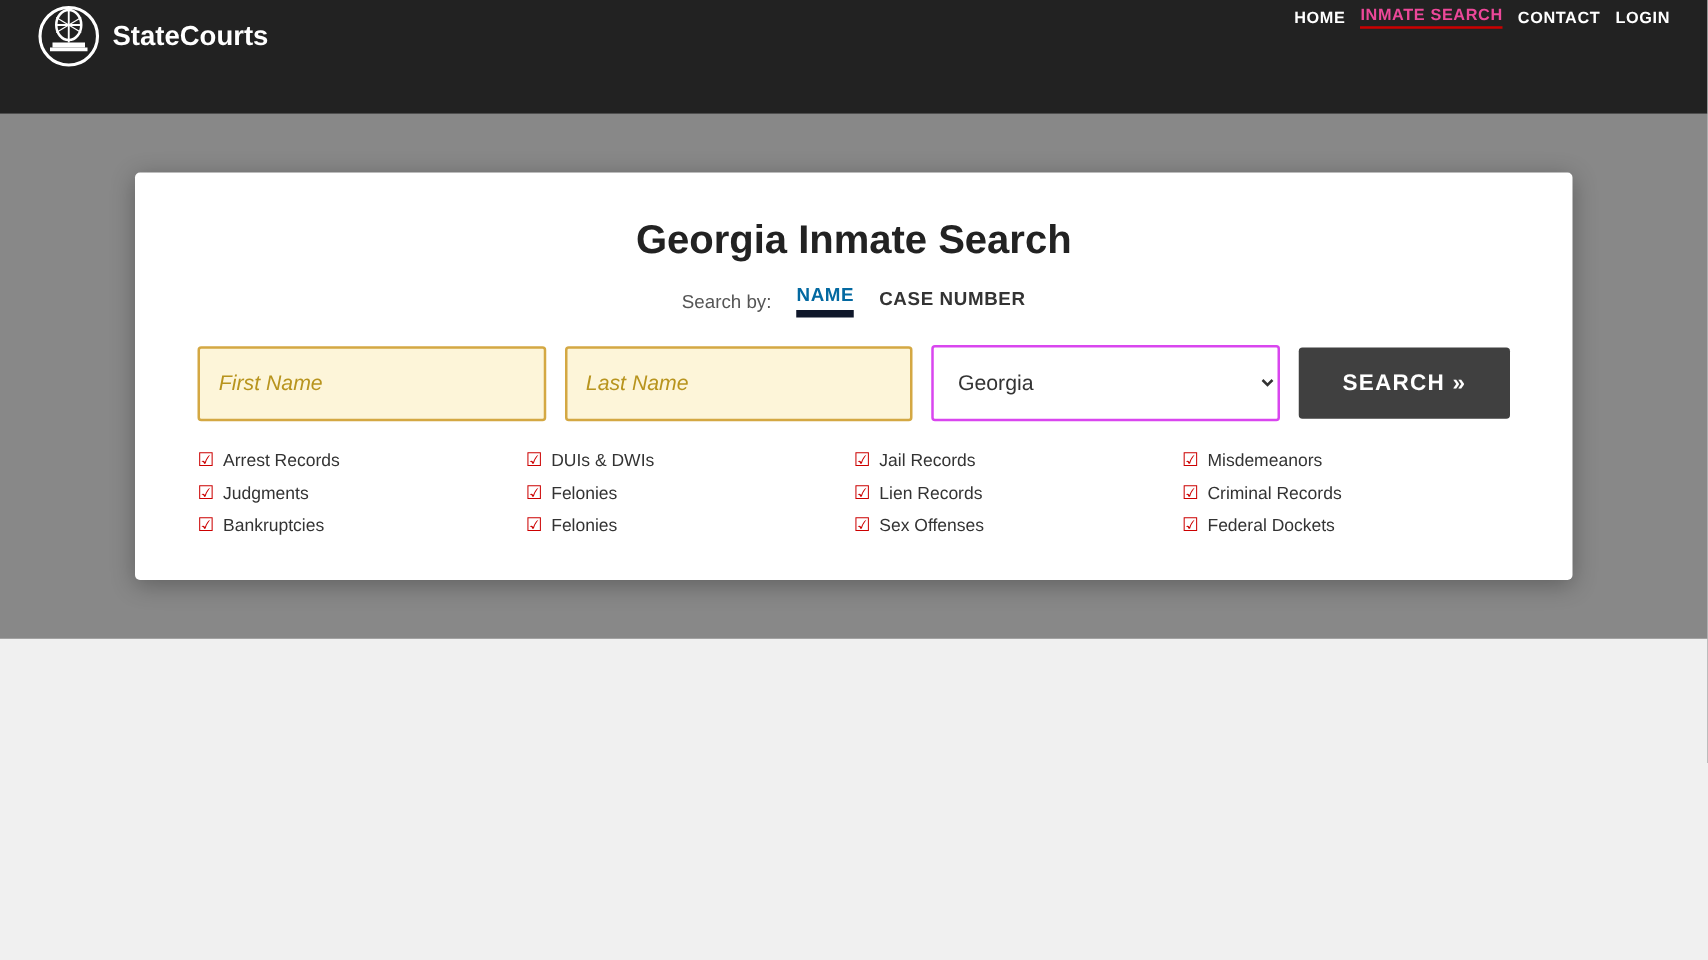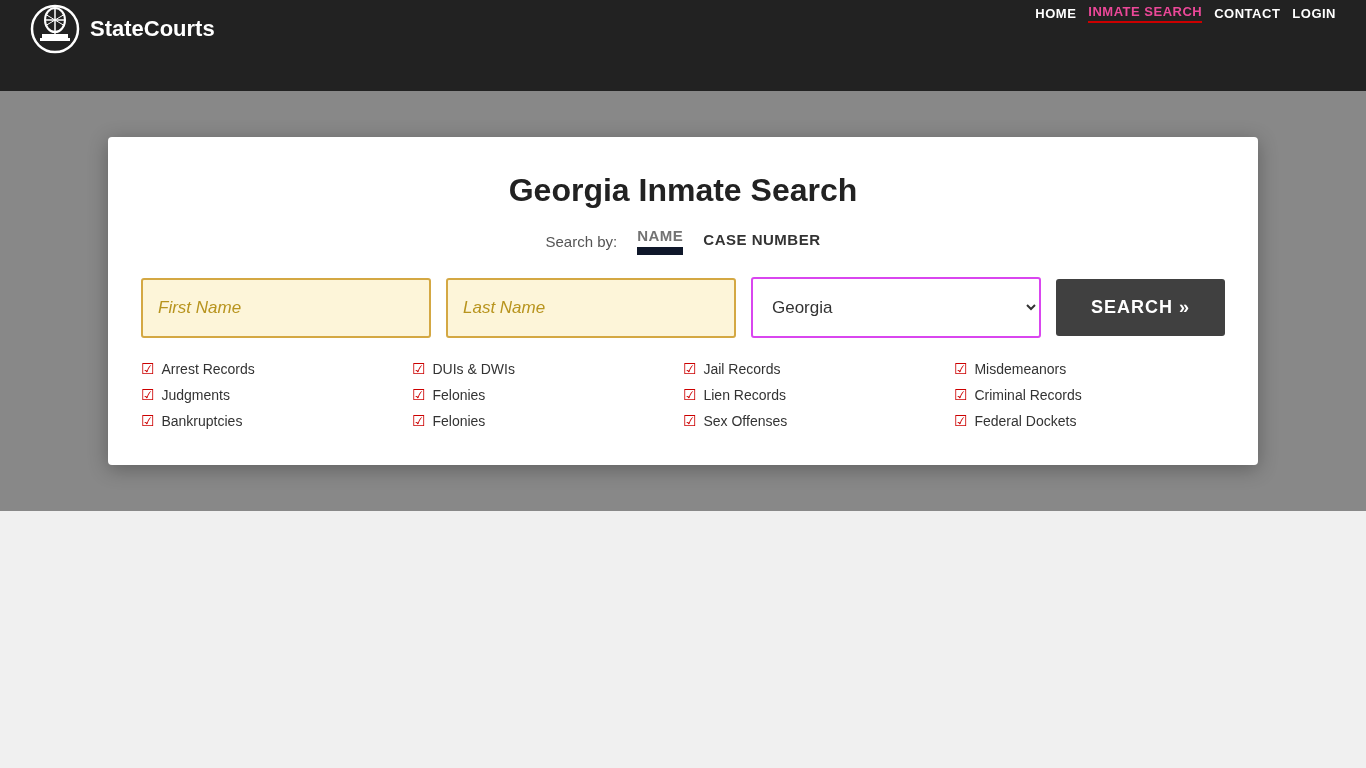--- a/index.html
+++ b/index.html
@@ -73,21 +73,21 @@
     }
 
     
     .search-card {
       position: absolute;
       top: 50%;
       left: 50%;
       transform: translate(-50%, -50%);
       background: #fff;
       border-radius: 4px;
-      padding: 35px 33px 35px;
+      padding: 35px 50px 35px;
       width: 1150px;
       box-shadow: 0 4px 20px rgba(0,0,0,0.3);
       z-index: 5;
     }
     .search-card-title {
       text-align: center;
       font-size: 32px;
       font-weight: bold;
       color: #222;
       margin-bottom: 18px;
@@ -104,22 +104,22 @@
       font-size: 15px;
     }
     .search-tab {
       font-size: 15px;
       font-weight: bold;
       cursor: pointer;
       padding-bottom: 3px;
       letter-spacing: 0.5px;
     }
     .search-tab.active {
-      color: #737373;
-      border-bottom: 8px solid #0f172a;
+      color: #0369a1;
+      border-bottom: 6px solid #0f172a;
     }
     .search-tab.inactive {
       color: #333;
     }
     .search-inputs-row {
       display: flex;
       gap: 15px;
       margin-bottom: 22px;
       align-items: center;
     }

